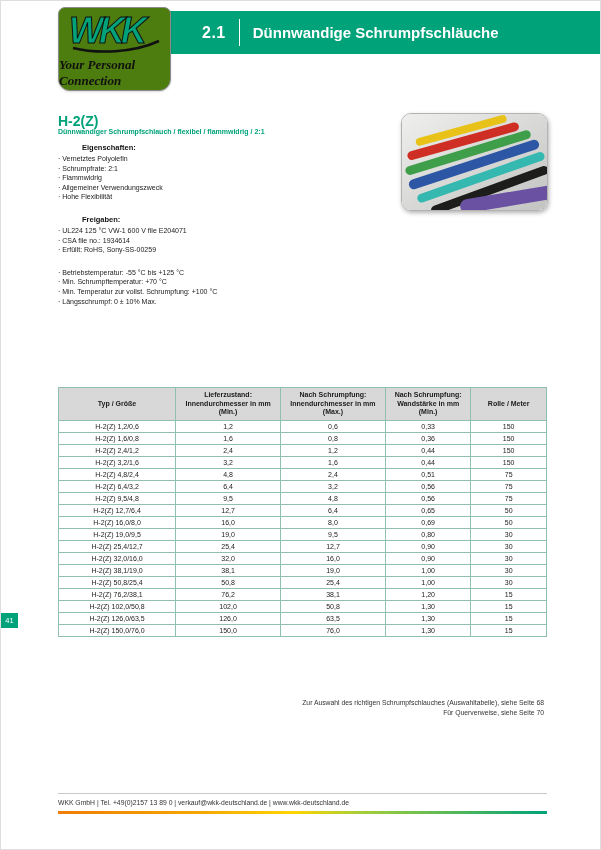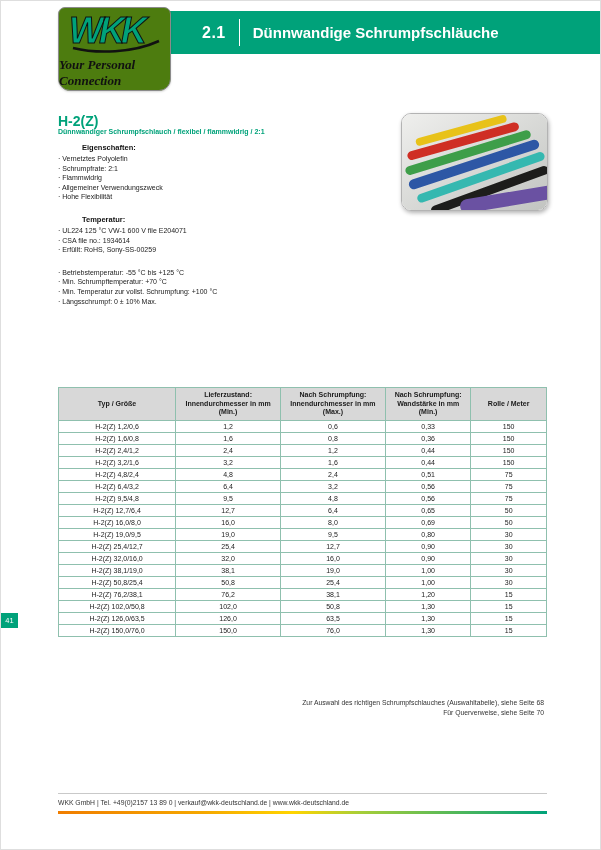--- a/index.html
+++ b/index.html
@@ -124,21 +124,21 @@
   <div class="info-col">
     <section class="info-section">
       <h3 class="sec-heading">Eigenschaften:</h3>
       <div class="bullet">Vernetztes Polyolefin</div>
         <div class="bullet">Schrumpfrate: 2:1</div>
         <div class="bullet">Flammwidrig</div>
         <div class="bullet">Allgemeiner Verwendungszweck</div>
         <div class="bullet">Hohe Flexibilität</div>
     </section>
     <section class="info-section">
-      <h3 class="sec-heading">Temperatur:</h3>
+      <h3 class="sec-heading">Freigaben:</h3>
       <div class="bullet">UL224 125 °C VW-1 600 V file E204071</div>
         <div class="bullet">CSA file no.: 1934614</div>
         <div class="bullet">Erfüllt: RoHS, Sony-SS-00259</div>
     </section>
     <section class="info-section">
       <div class="bullet">Betriebstemperatur: -55 °C bis +125 °C</div>
         <div class="bullet">Min. Schrumpftemperatur: +70 °C</div>
         <div class="bullet">Min. Temperatur zur vollst. Schrumpfung: +100 °C</div>
         <div class="bullet">Längsschrumpf: 0 ± 10% Max.</div>
     </section>

